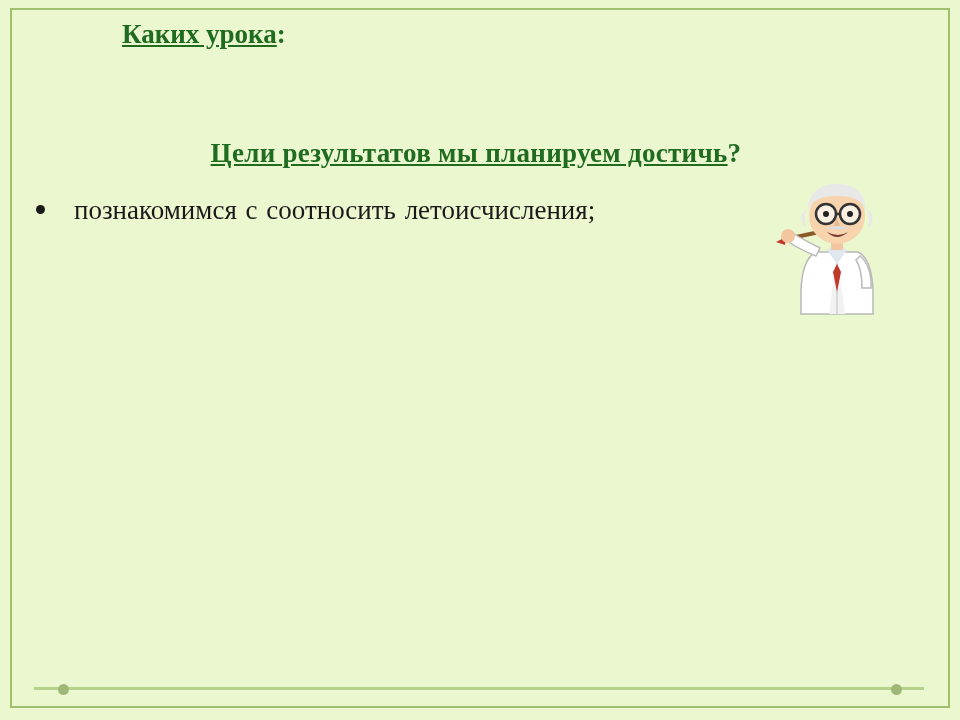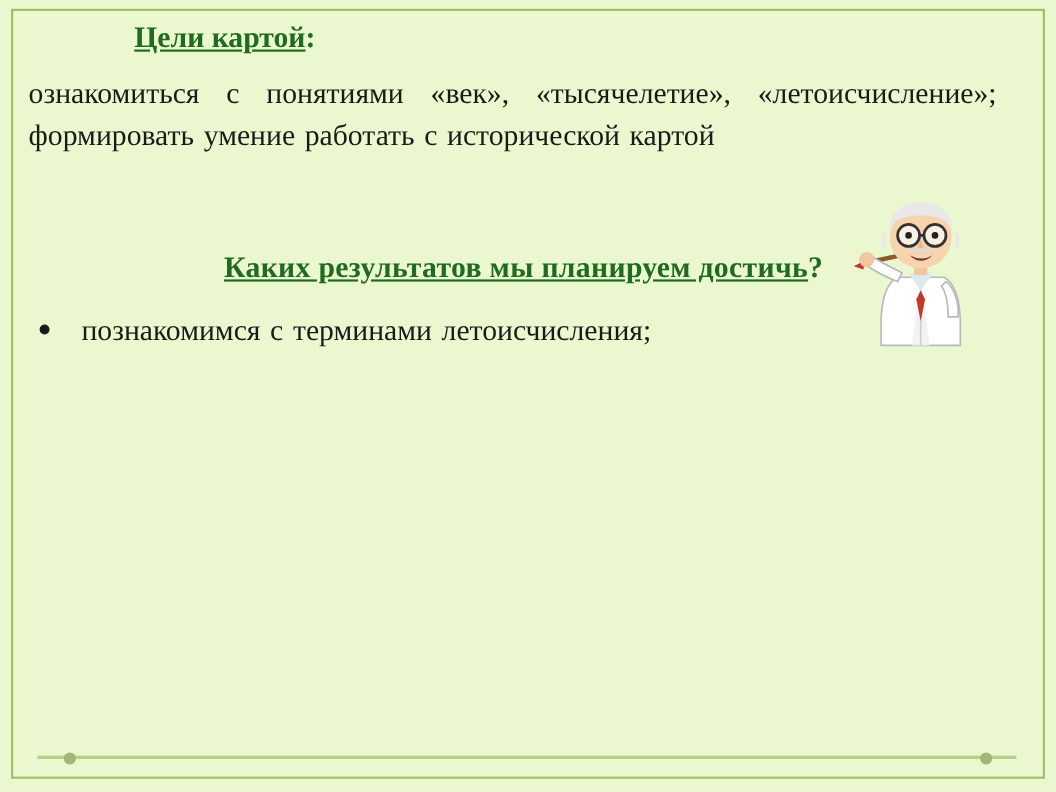--- a/index.html
+++ b/index.html
@@ -128,23 +128,22 @@
 </style>
 </head>
 <body>
 
 <div class="slide">
 
   <div class="slide-border"></div>
 
   <div class="content">
 
-    <p class="goal-title"><span class="underlined">Цели  картой</span><span>:</span></p>
+    <p class="goal-title"><span class="underlined">Каких  урока</span><span>:</span></p>
 
-    <p class="goal-text">ознакомиться с понятиями «век», «тысячелетие», «летоисчисление»; формировать умение работать с исторической картой</p>
 
     <div class="teacher">
       <svg viewBox="0 0 130 150" width="130" height="150" aria-hidden="true">
 
         <line x1="10" y1="72" x2="52" y2="63" stroke="#8a5a2b" stroke-width="4"></line>
         <polygon points="4,74 14,69 13,77" fill="#c0392b"></polygon>
 
         <path d="M44 84 C36 88 30 100 29 122 L29 146 L101 146 L101 122 C100 100 94 88 86 84 Z" fill="#ffffff" stroke="#b9b9b9" stroke-width="1.5"></path>
         <path d="M65 84 L57 146 L73 146 Z" fill="#f2f2f2"></path>
         <line x1="65" y1="86" x2="65" y2="146" stroke="#cfcfcf" stroke-width="1.5"></line>
@@ -173,24 +172,24 @@
         <circle cx="54" cy="46" r="3" fill="#222"></circle>
         <circle cx="78" cy="46" r="3" fill="#222"></circle>
 
         <path d="M65 50 L62 58 L68 58 Z" fill="#e8b98d"></path>
         <path d="M55 64 Q65 74 76 64 Q66 70 55 64 Z" fill="#7a3b32"></path>
 
         <path d="M54 60 Q65 56 77 60 Q65 63 54 60 Z" fill="#dcdcdc"></path>
       </svg>
     </div>
 
-    <p class="results-title"><span class="underlined">Каких  результатов  мы  планируем  достичь</span><span>?</span></p>
+    <p class="results-title"><span class="underlined">Цели  результатов  мы  планируем  достичь</span><span>?</span></p>
 
     <ul class="bullets">
-      <li><span class="dot"></span><span>познакомимся с терминами летоисчисления;</span></li>
+      <li><span class="dot"></span><span>познакомимся с соотносить летоисчисления;</span></li>
     </ul>
 
   </div>
 
   <div class="footer-rule"></div>
   <div class="footer-dot left"></div>
   <div class="footer-dot right"></div>
 
 </div>
 

